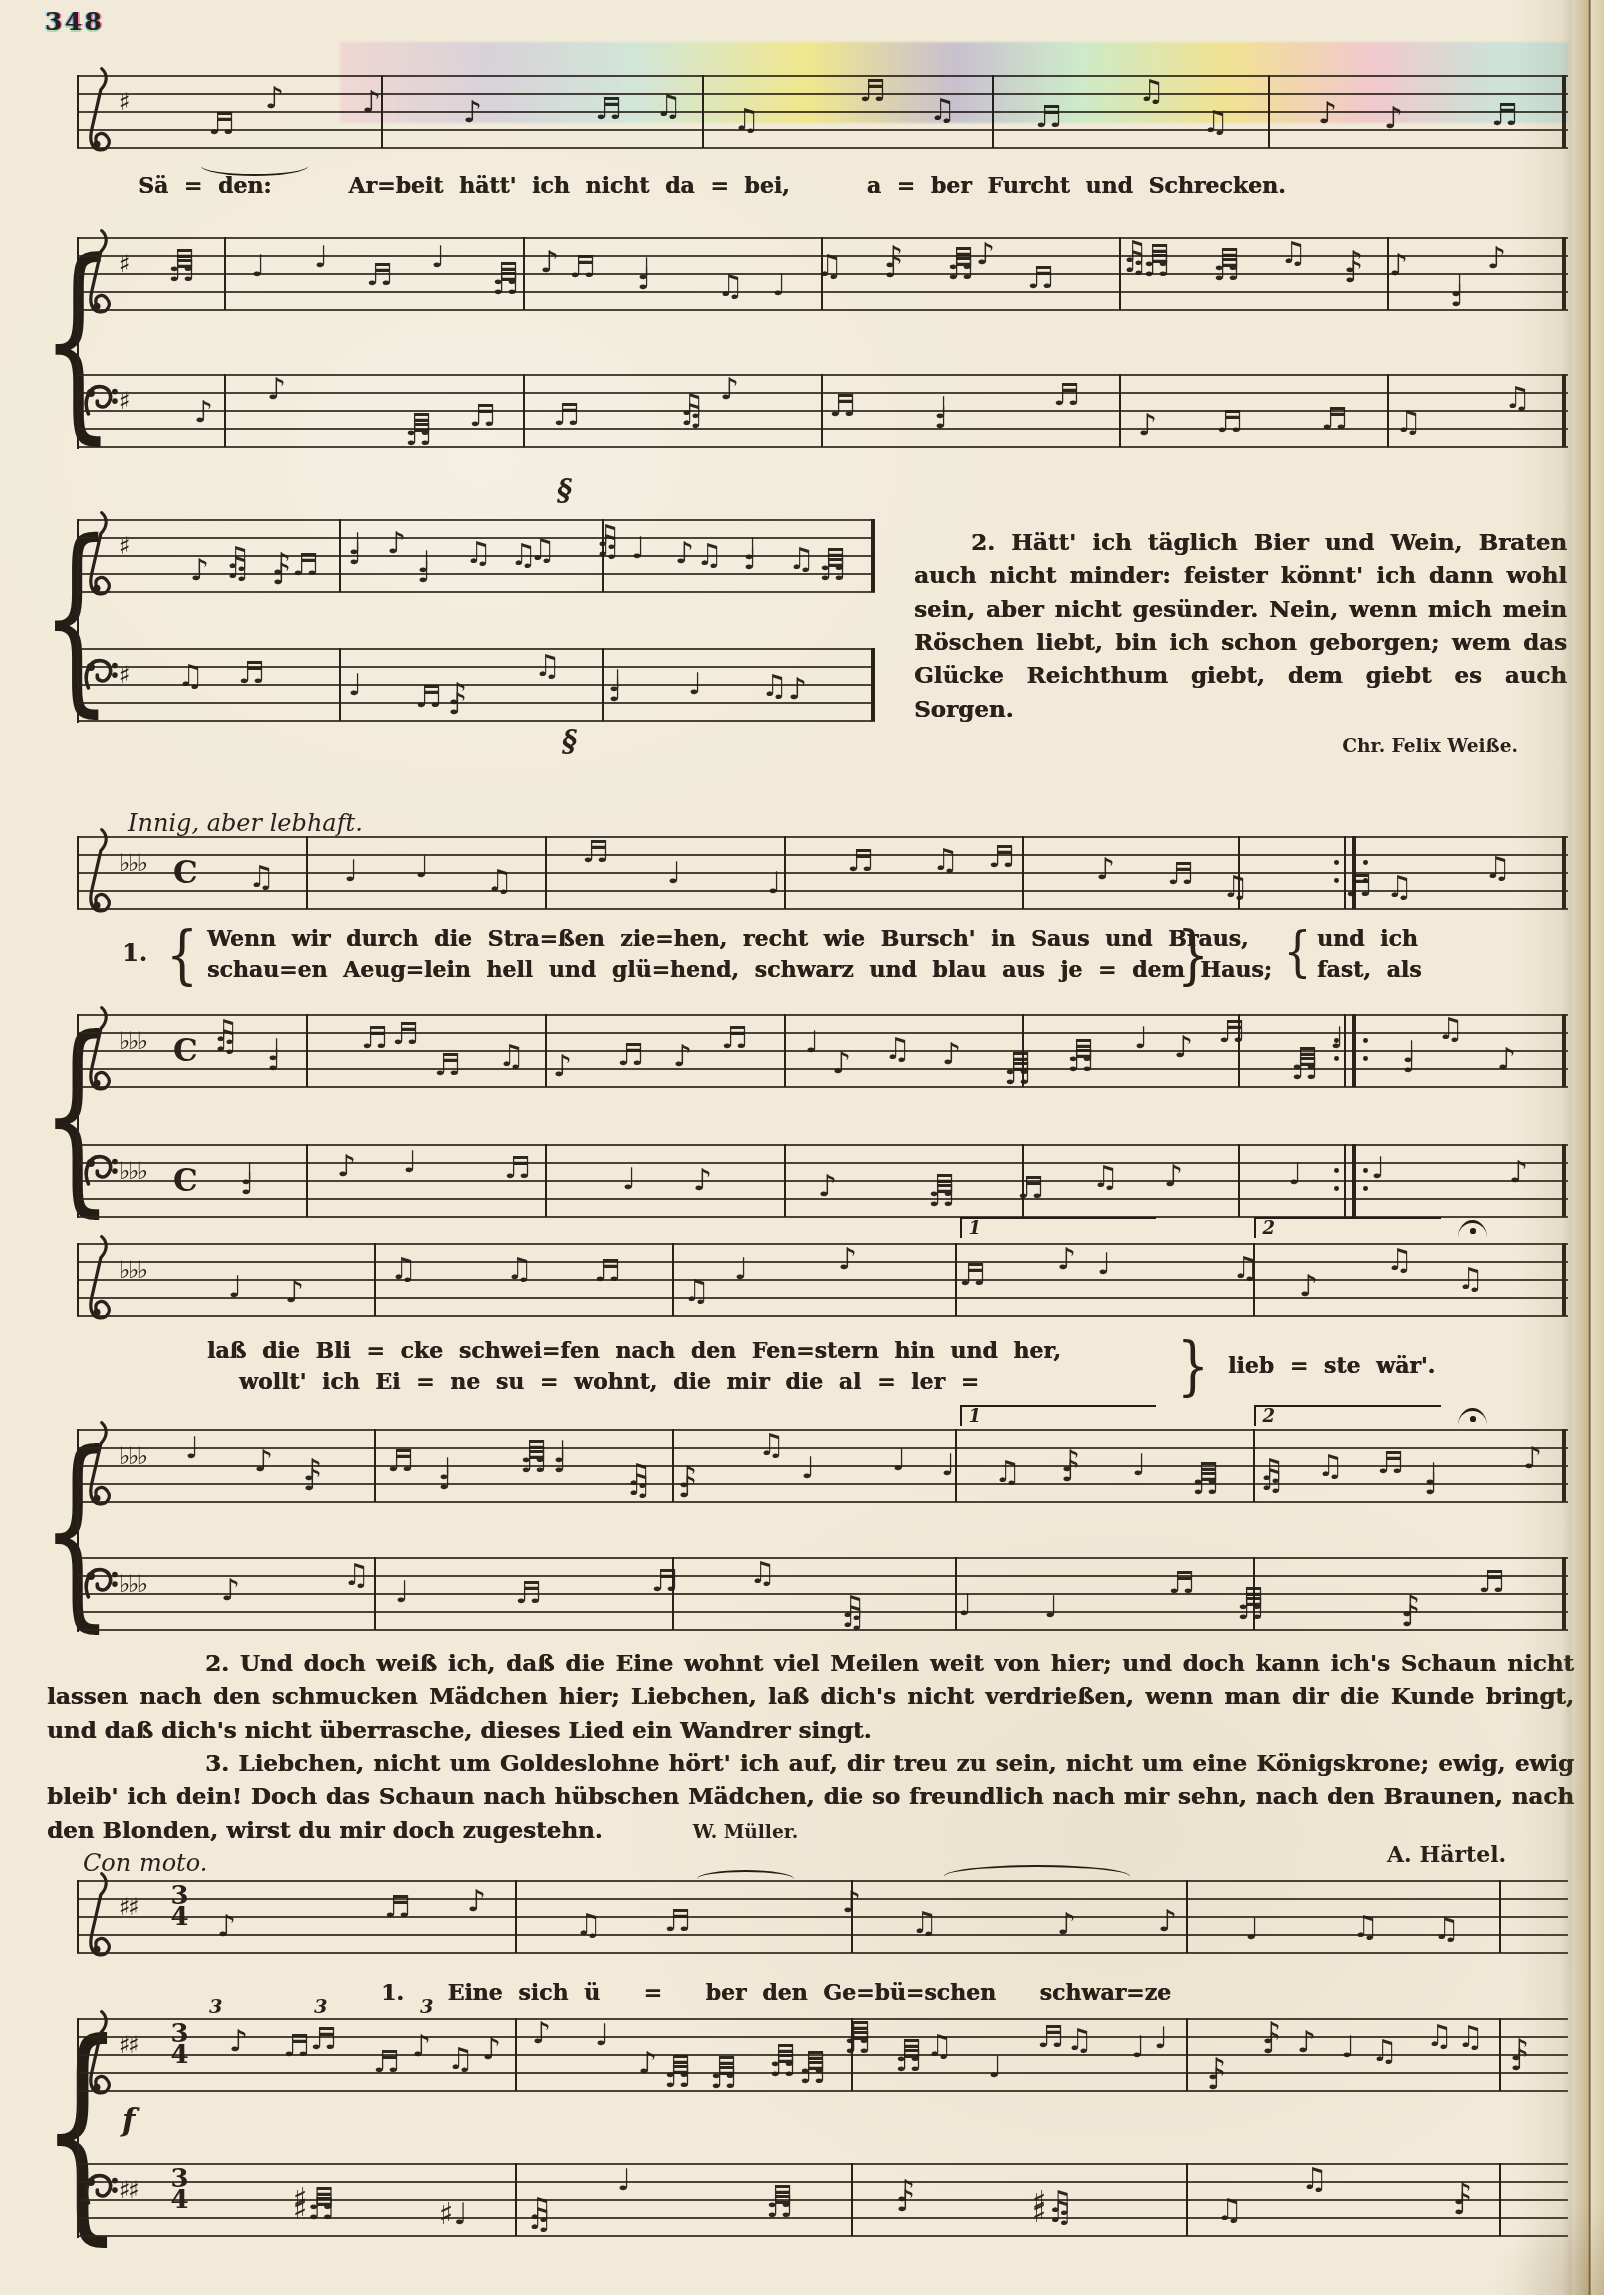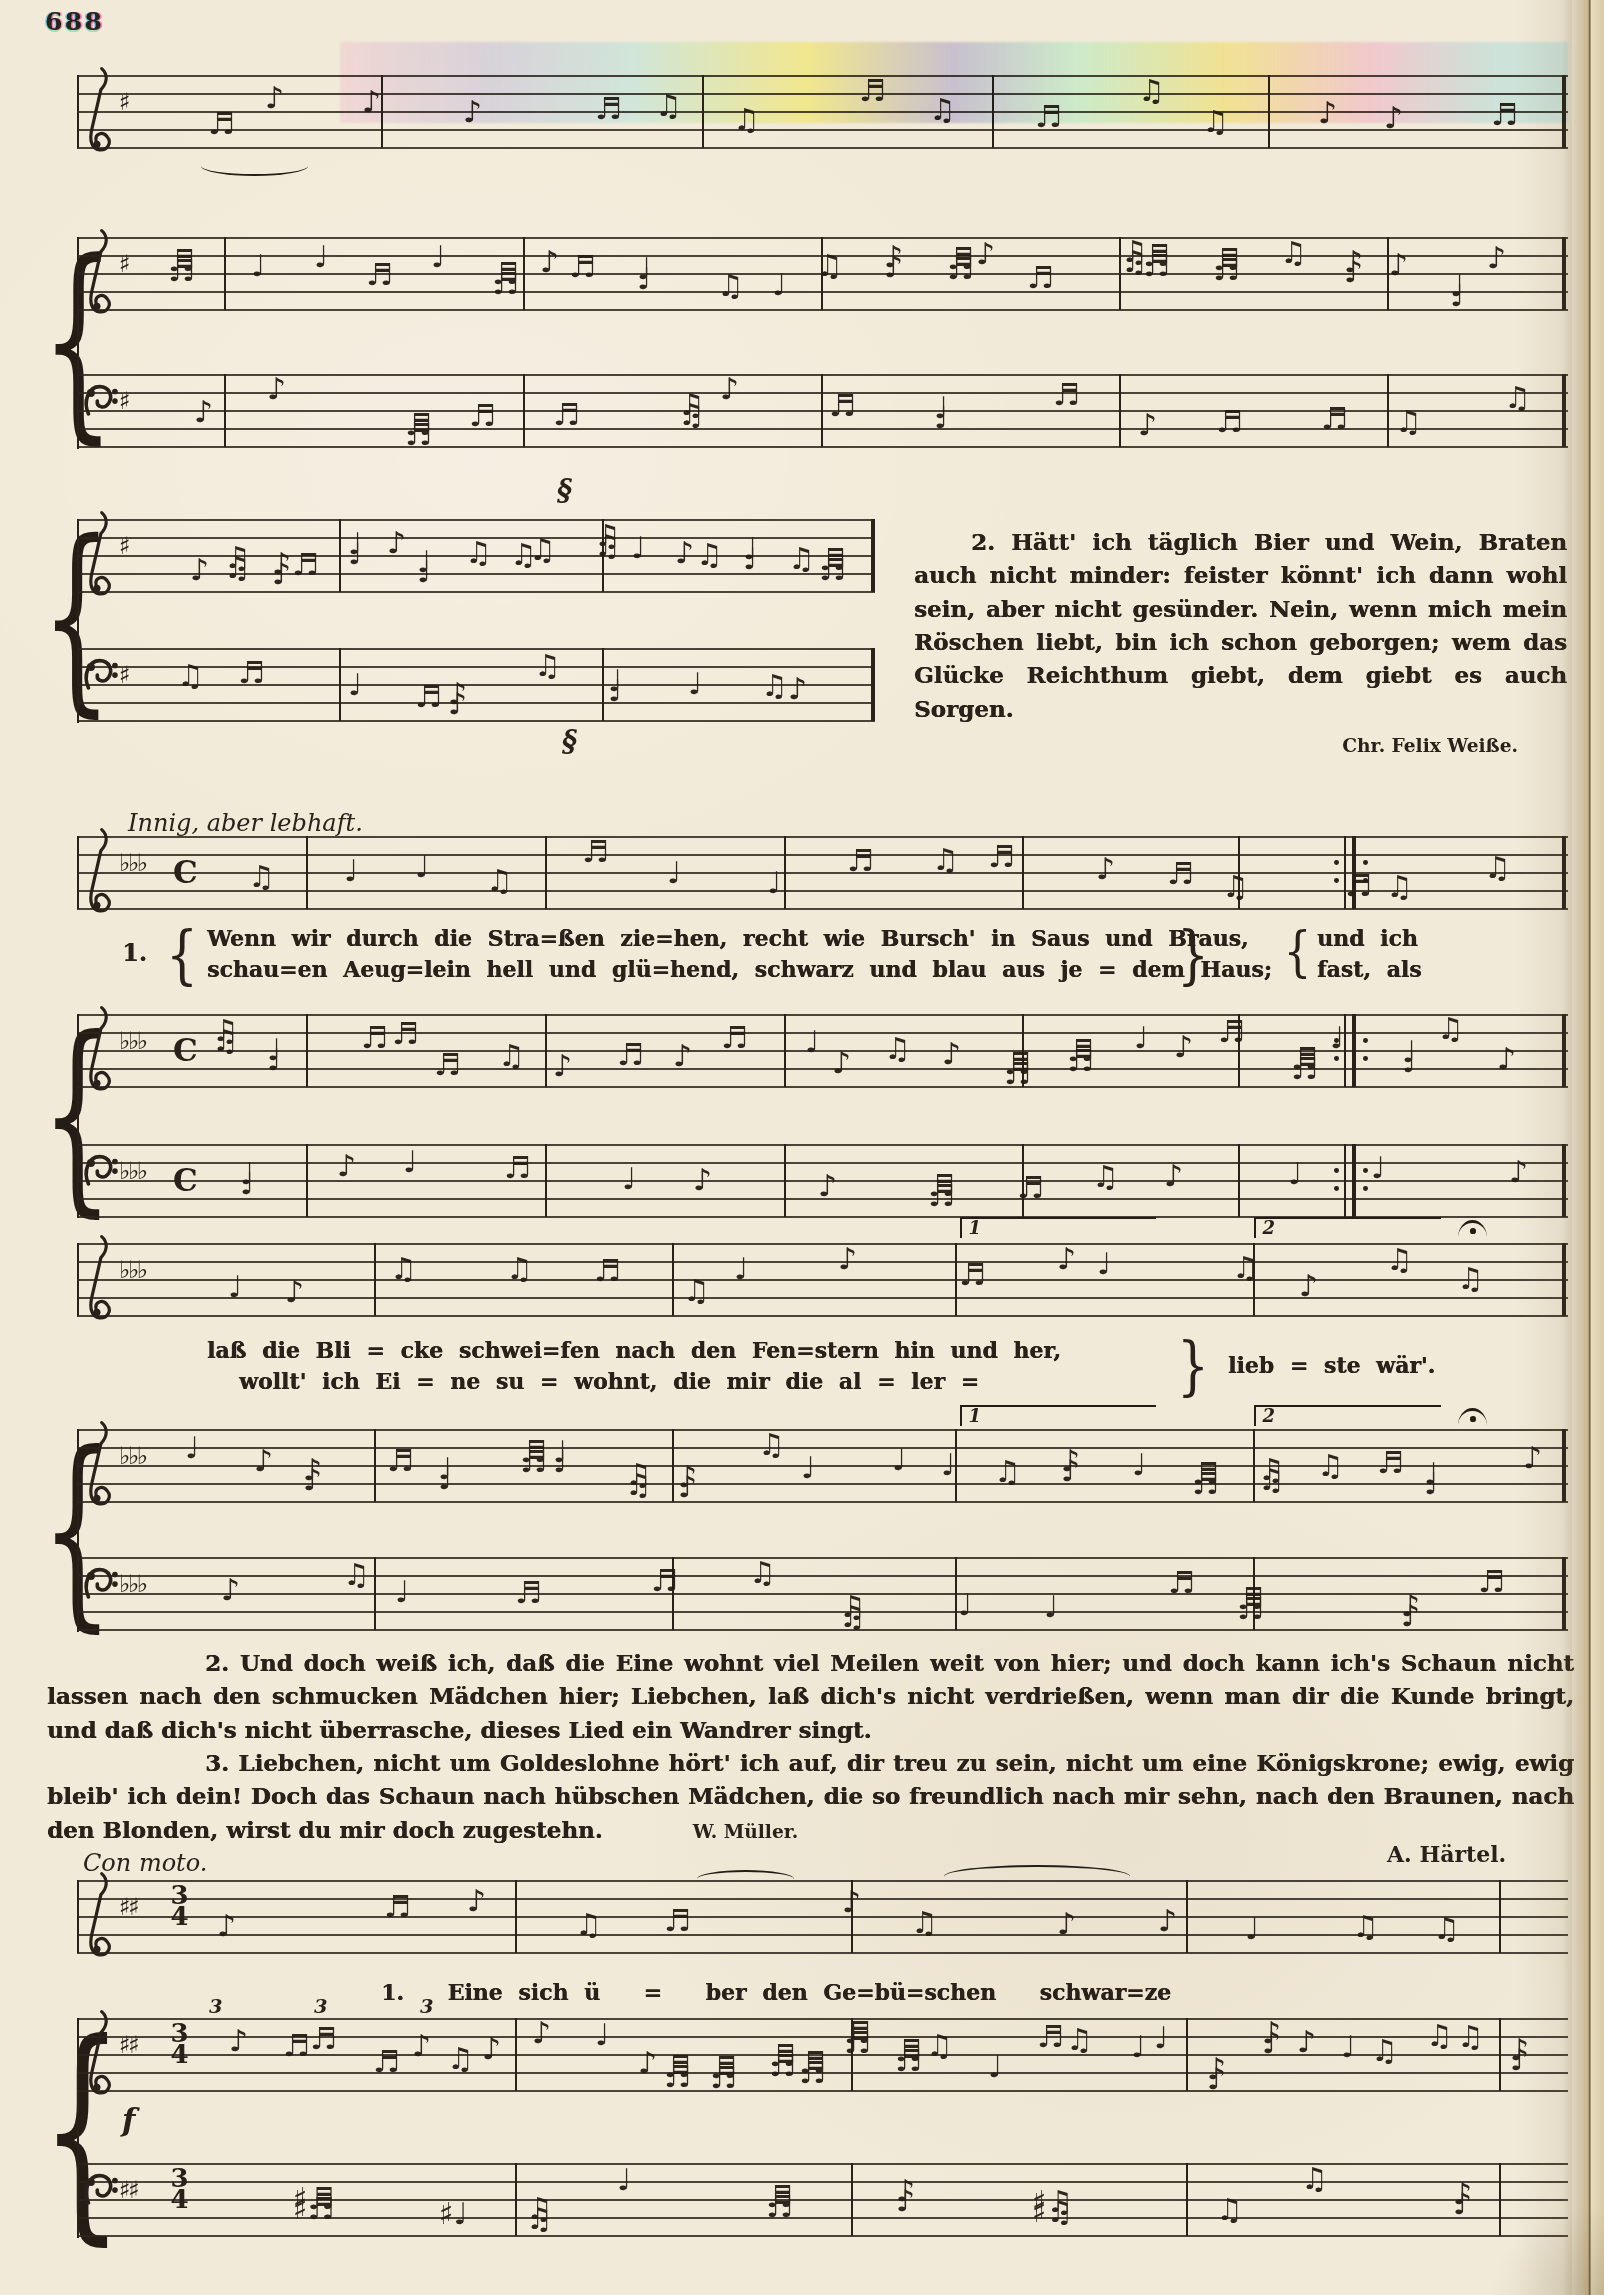--- a/index.html
+++ b/index.html
@@ -61,21 +61,21 @@
   .fermata i{position:absolute;left:12px;top:4.9px;width:5.7px;height:5.7px;border-radius:50%;background:#241d15;}
   .segno{position:absolute;font-size:29px;font-weight:bold;font-style:italic;}
   .dyn{position:absolute;font-size:31px;font-weight:bold;font-style:italic;}
   .triplet{position:absolute;font-size:19.4px;font-weight:bold;font-style:italic;}
 </style>
 </head>
 <body>
 
 <div class="page">
 
-  <div class="pageno blackletter">688</div>
+  <div class="pageno blackletter">348</div>
 
   <div class="staff" style="left:77px;top:75px;width:1491px;height:75px;">
       <i class="sbar" style="left:0;"></i>
       <i class="sbar" style="left:304px;"></i>
       <i class="sbar" style="left:625px;"></i>
       <i class="sbar" style="left:915px;"></i>
       <i class="sbar" style="left:1191px;"></i>
       <i class="sbar thick" style="left:1485px;"></i>
       <svg class="clef" width="37" height="105" viewBox="0 0 46 130" style="top:-13px;">
         <path d="M27 8 C36 16 33 27 26 34 L15 82 C11 98 15 108 24 109 C34 110 40 100 34 93 C28 85 18 89 20 98" fill="none" stroke-width="4" stroke-linecap="round"></path>
@@ -94,20 +94,25 @@
       <span class="note" style="left:958px;top:42px;">♬</span>
       <span class="note" style="left:1061px;top:16px;">♫</span>
       <span class="note" style="left:1125px;top:47px;">♫</span>
       <span class="note" style="left:1241px;top:38px;">♪</span>
       <span class="note" style="left:1307px;top:43px;">♪</span>
       <span class="note" style="left:1414px;top:40px;">♬</span>
     </div>
   <div class="rainbow" style="left:340px;top:42px;width:1228px;height:81px;"></div>
   <div class="arc down" style="left:201px;top:156px;width:107px;height:18px;"></div>
 
+  <div class="lyricrow" style="left:138px;top:172px;gap:77px;">
+    <span class="lyric blackletter">Sä = den:</span>
+    <span class="lyric blackletter">Ar=beit hätt' ich nicht da = bei,</span>
+    <span class="lyric blackletter">a = ber Furcht und Schrecken.</span>
+  </div>
 
   <div class="brace" style="left:41px;top:233px;font-size:212px;line-height:212px;">{</div>
   <div class="sysline" style="left:77px;top:237px;height:212px;"></div>
   <div class="staff" style="left:77px;top:237px;width:1491px;height:75px;">
       <i class="sbar" style="left:0;"></i>
       <i class="sbar" style="left:147px;"></i>
       <i class="sbar" style="left:446px;"></i>
       <i class="sbar" style="left:744px;"></i>
       <i class="sbar" style="left:1042px;"></i>
       <i class="sbar" style="left:1310px;"></i>

